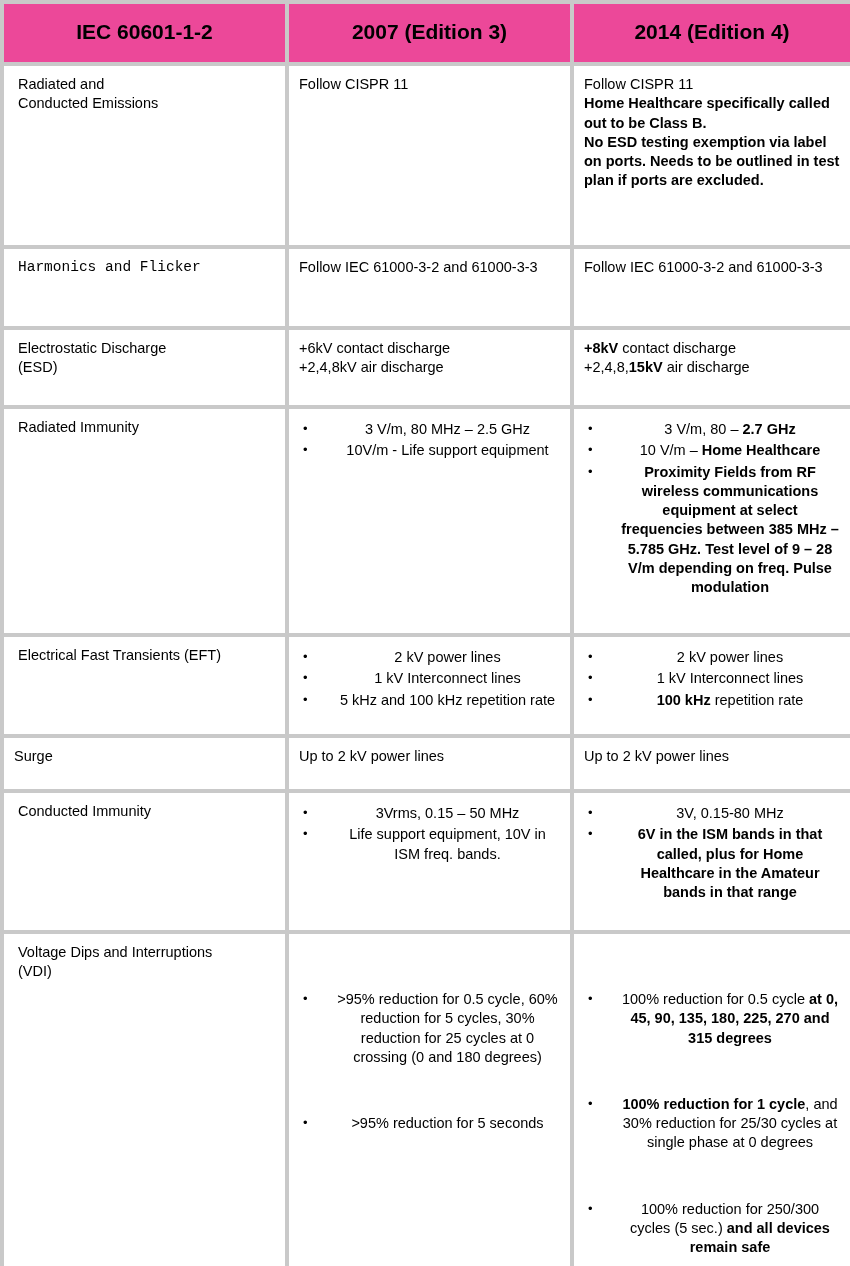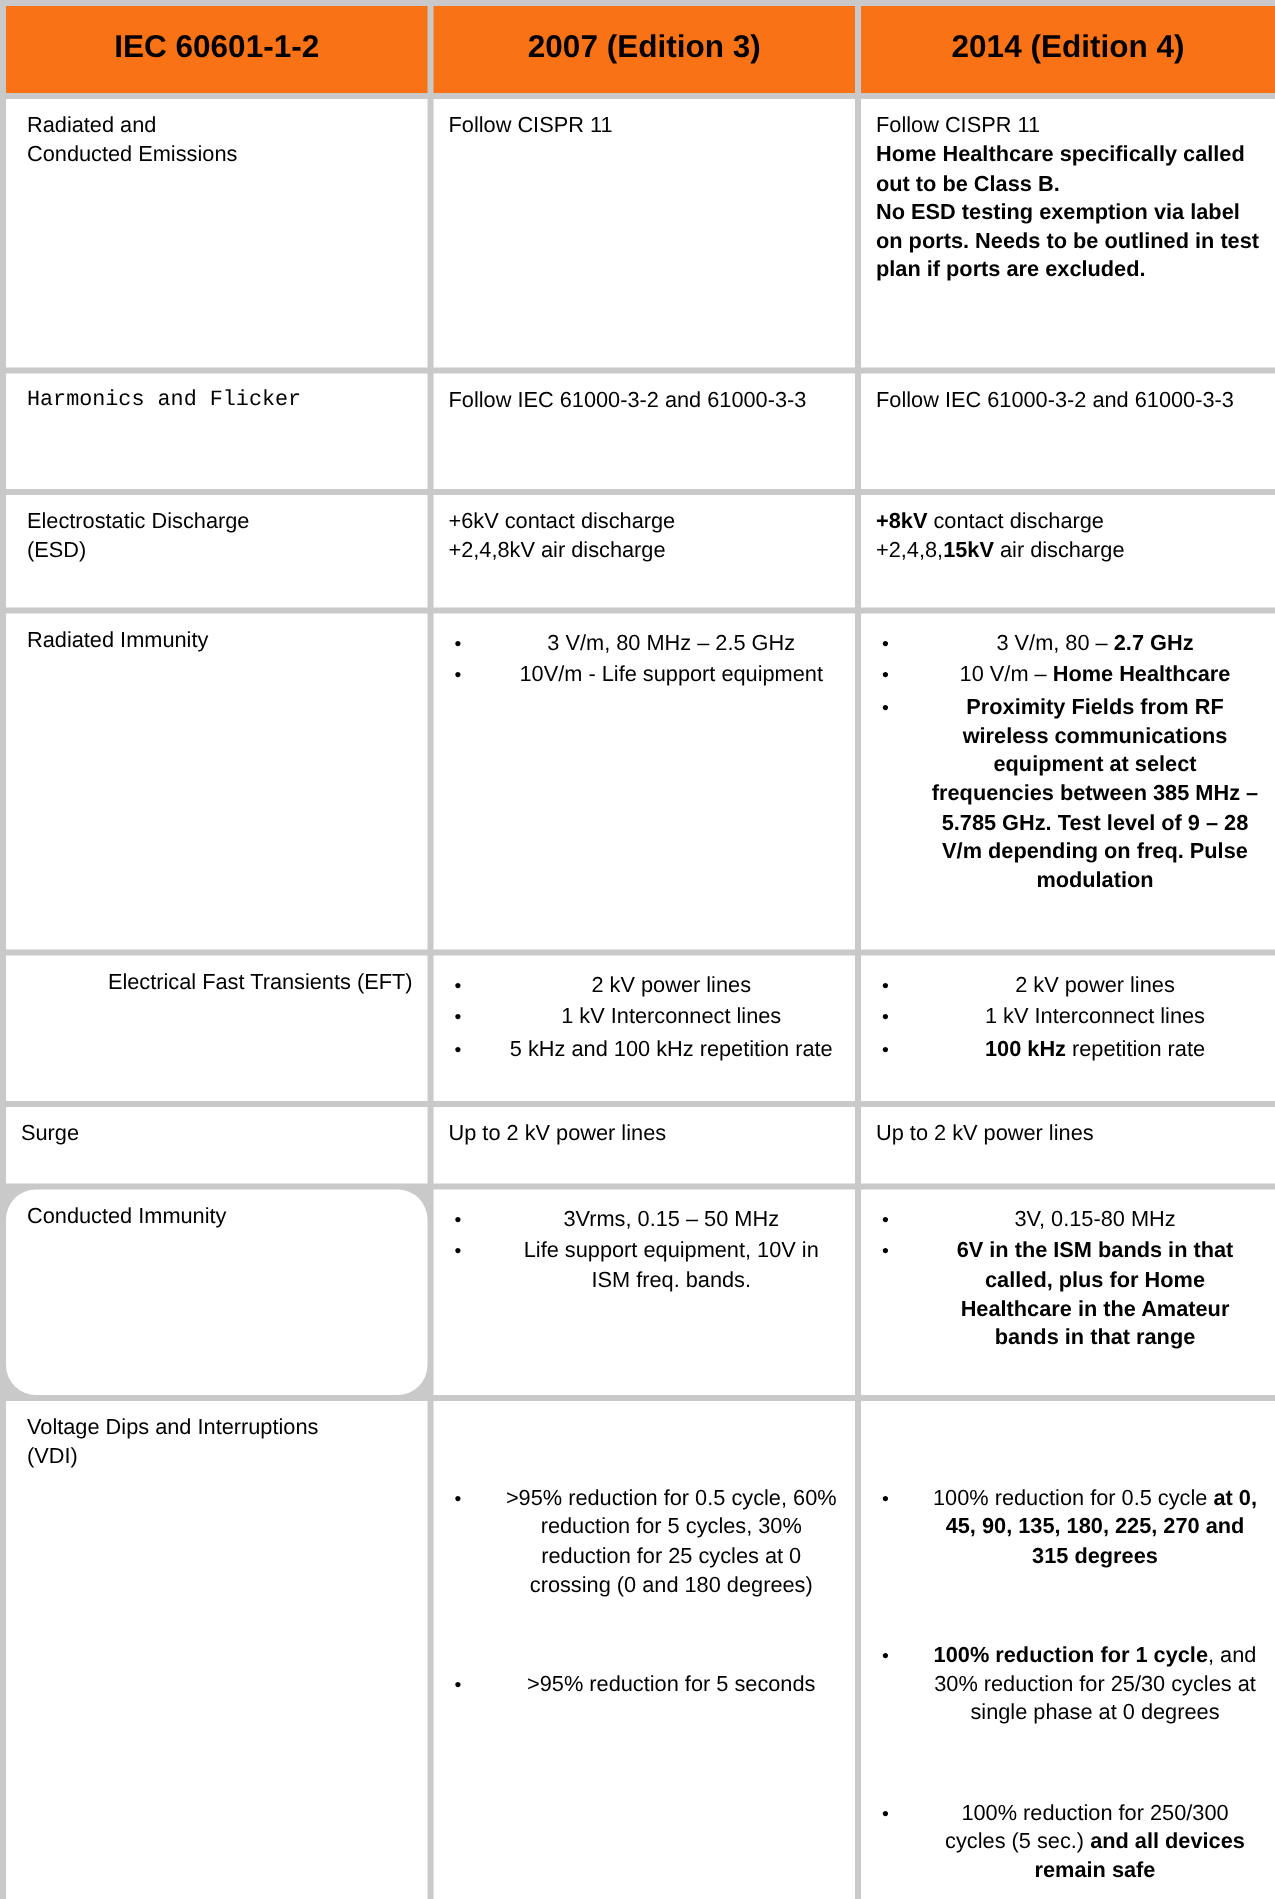--- a/index.html
+++ b/index.html
@@ -18,21 +18,21 @@
     width: 850px;
     border-collapse: separate;
     border-spacing: 4px 4px;
     table-layout: fixed;
   }
   .table col.c0 { width: 281px; }
   .table col.c1 { width: 281px; }
   .table col.c2 { width: 276px; }
 
   th {
-    background: #f97316;
+    background: #ec4899;
     text-align: center;
     font-size: 21px;
     font-weight: bold;
     padding: 16px 6px 18px 6px;
     vertical-align: middle;
     border: 0;
   }
   td {
     background: #ffffff;
     vertical-align: top;
@@ -121,21 +121,21 @@
         </td>
         <td class="col2">
           <ul class="bullets">
             <li>3 V/m, 80 – <b>2.7 GHz</b></li>
             <li>10 V/m – <b>Home Healthcare</b></li>
             <li><b>Proximity Fields from RF wireless communications equipment at select frequencies between 385 MHz – 5.785 GHz. Test level of 9 – 28 V/m depending on freq. Pulse modulation</b></li>
           </ul>
         </td>
       </tr>
       <tr>
-        <td class="col0 plain" style="height: 78px; text-align: right;">Electrical Fast Transients (EFT)</td>
+        <td class="col0 plain" style="height: 78px;">Electrical Fast Transients (EFT)</td>
         <td class="col1">
           <ul class="bullets">
             <li>2 kV power lines</li>
             <li>1 kV Interconnect lines</li>
             <li>5 kHz and 100 kHz repetition rate</li>
           </ul>
         </td>
         <td class="col2">
           <ul class="bullets">
             <li>2 kV power lines</li>
@@ -147,21 +147,21 @@
       <tr>
         <td class="col0 plain" style="height: 32px; padding-left: 10px;">Surge</td>
         <td class="col1">
           <div>Up to 2 kV power lines</div>
         </td>
         <td class="col2">
           <div>Up to 2 kV power lines</div>
         </td>
       </tr>
       <tr>
-        <td class="col0 plain" style="height: 118px; border-radius: 20px;">Conducted Immunity</td>
+        <td class="col0 plain" style="height: 118px;">Conducted Immunity</td>
         <td class="col1">
           <ul class="bullets">
             <li>3Vrms, 0.15 – 50 MHz</li>
             <li>Life support equipment, 10V in ISM freq. bands.</li>
           </ul>
         </td>
         <td class="col2">
           <ul class="bullets">
             <li>3V, 0.15-80 MHz</li>
             <li><b>6V in the ISM bands in that called, plus for Home Healthcare in the Amateur bands in that range</b></li>

